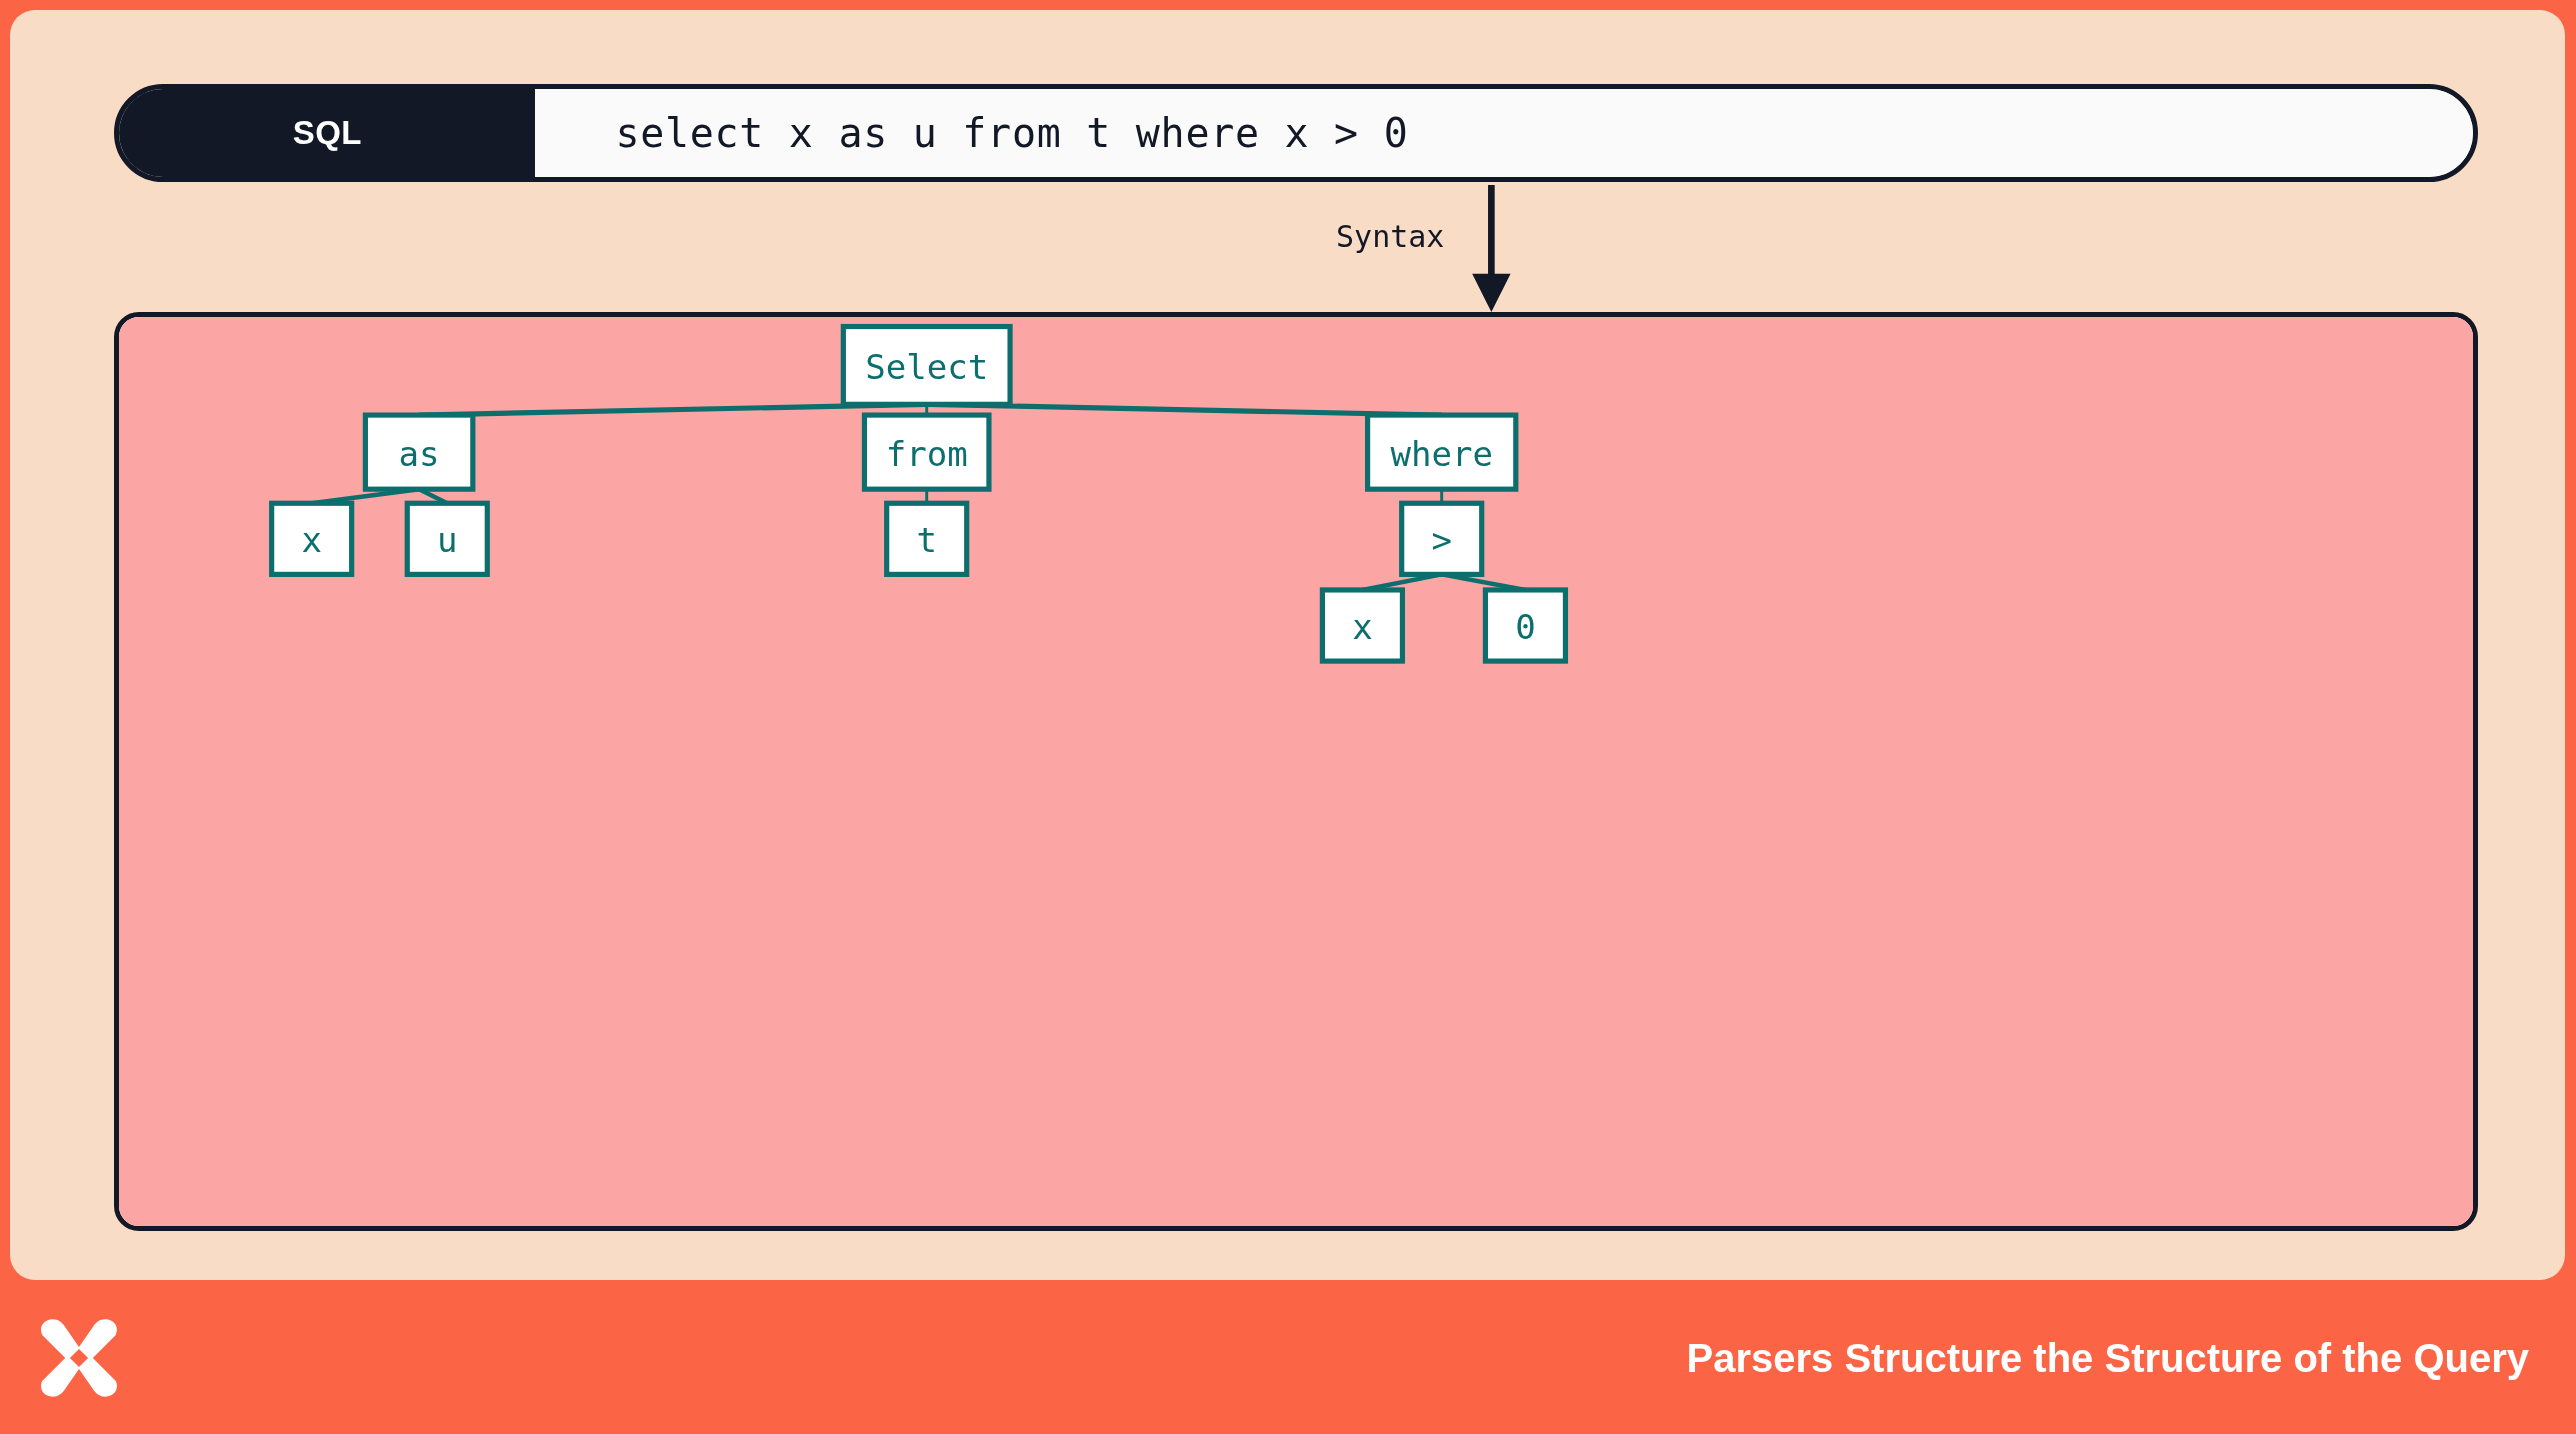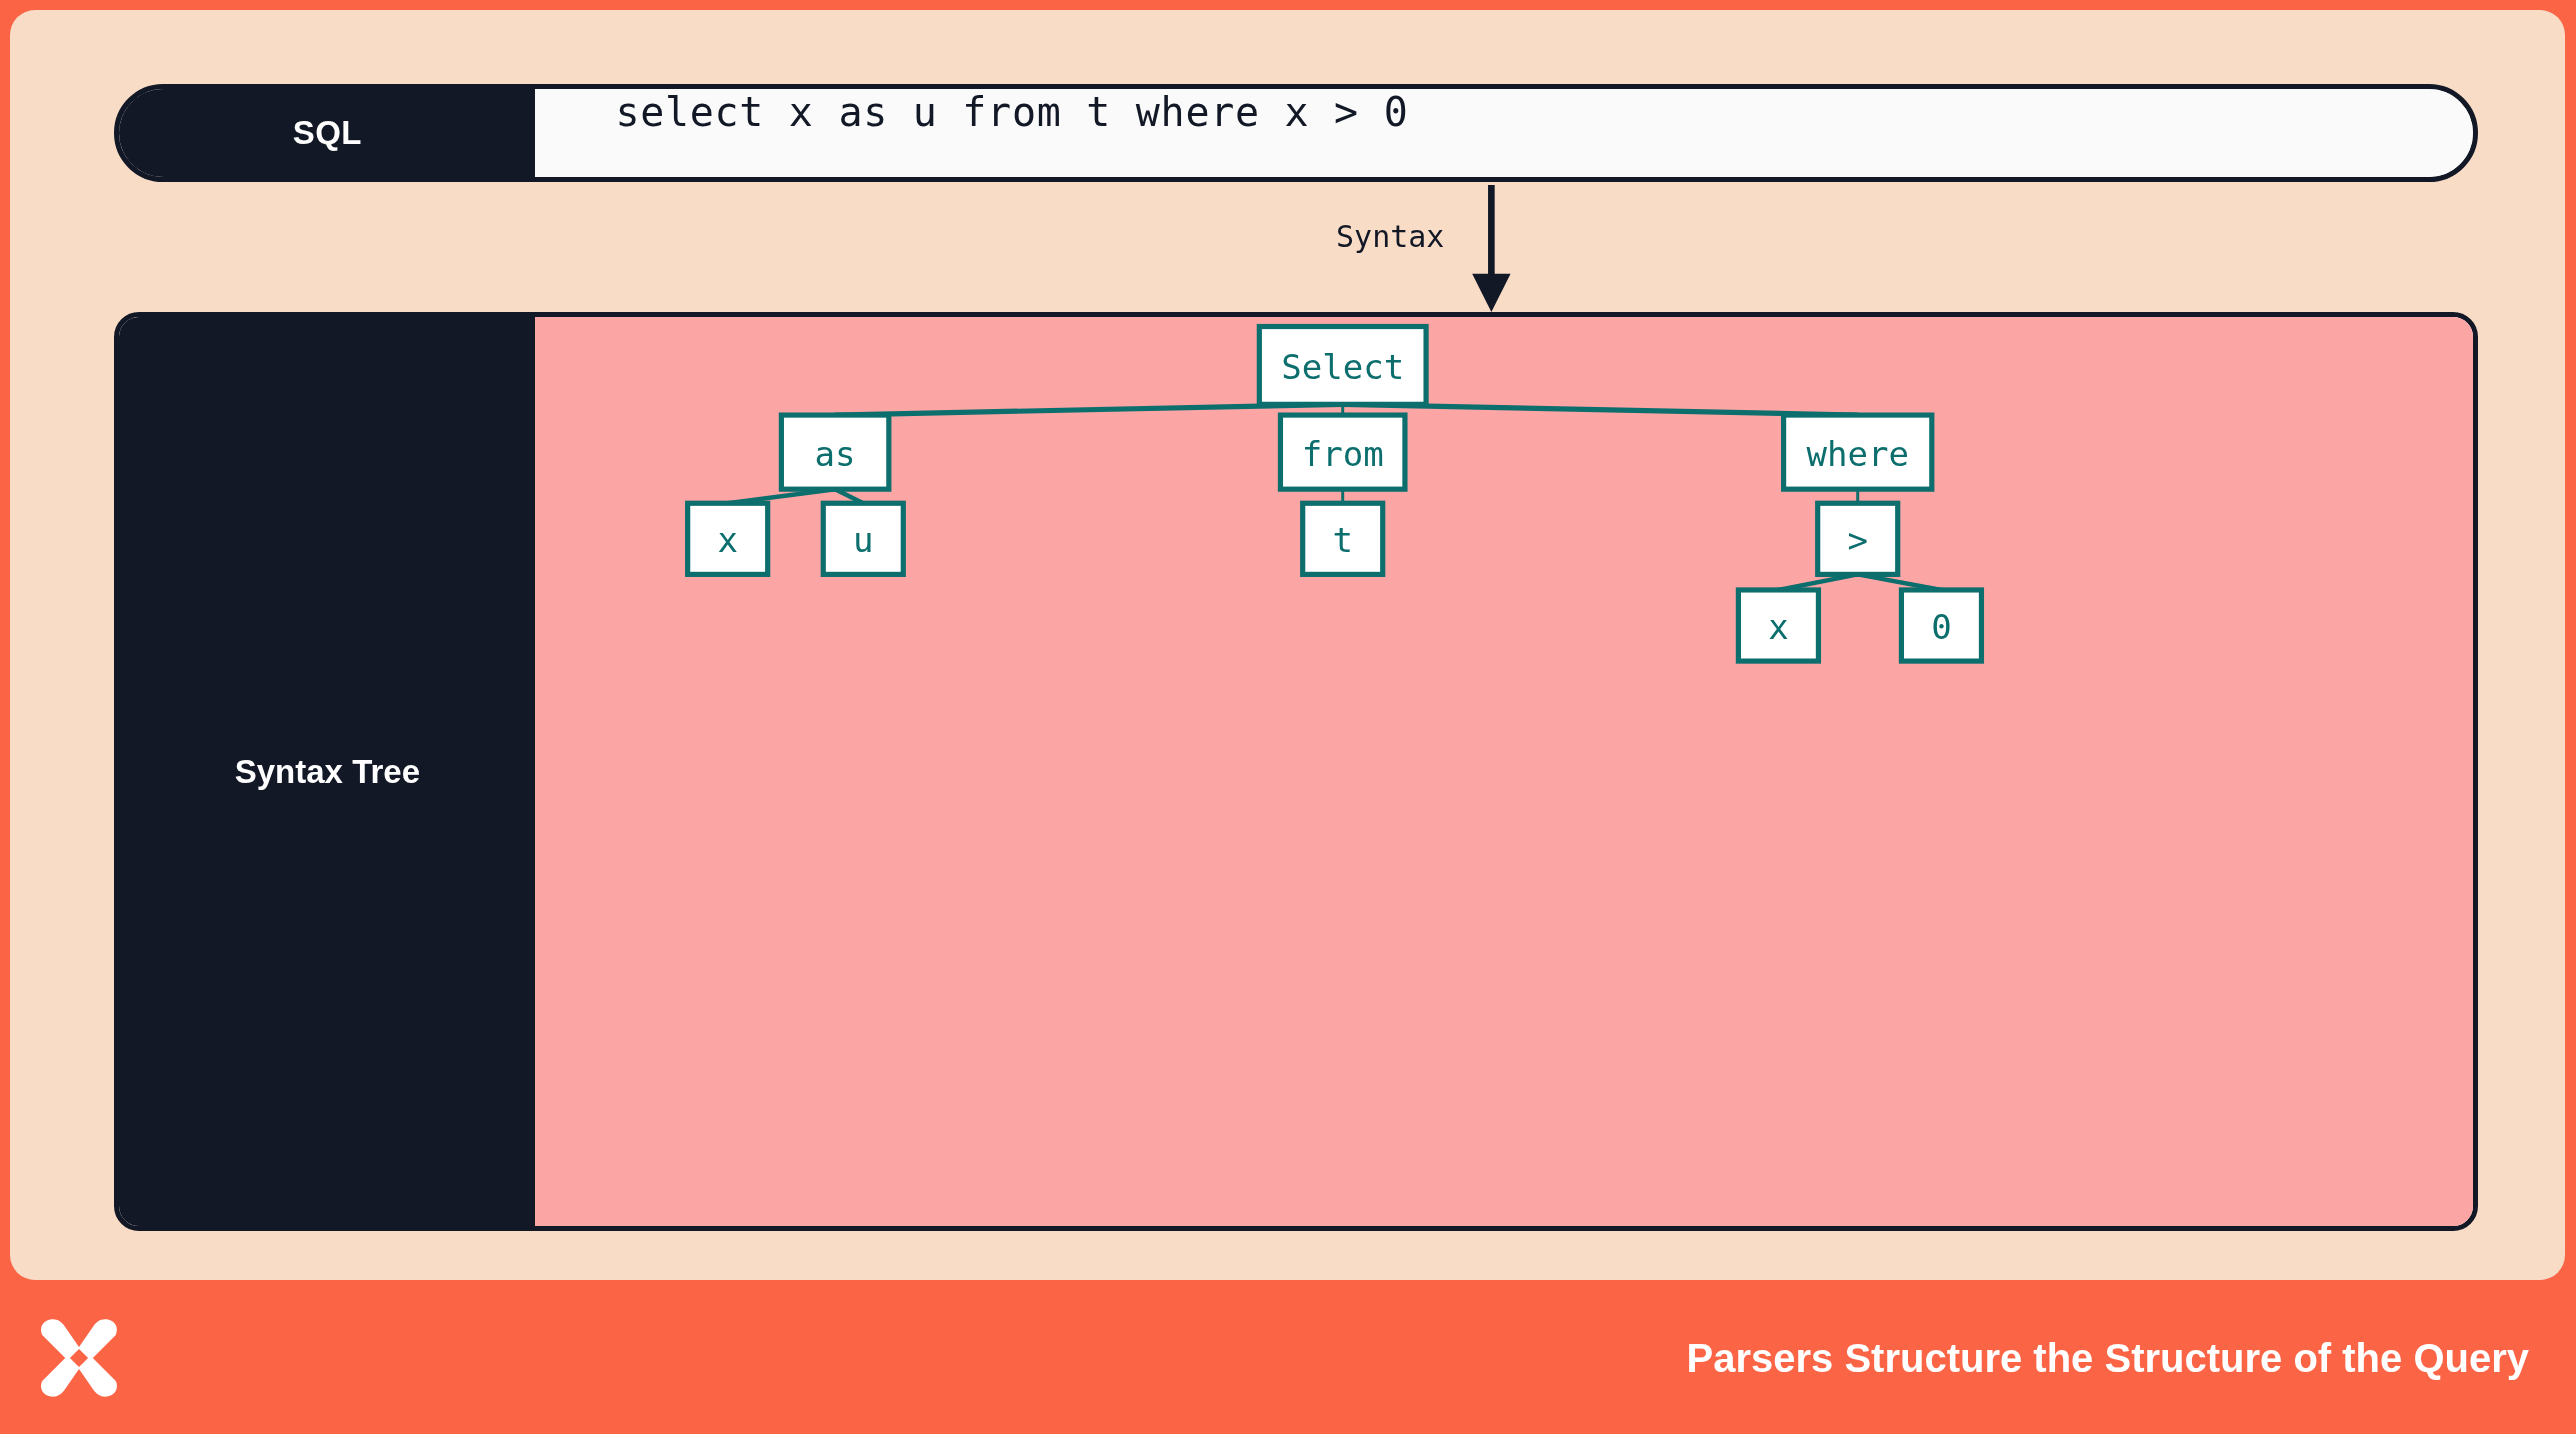--- a/index.html
+++ b/index.html
@@ -55,21 +55,21 @@
     color: #ffffff;
     font-size: 33px;
     font-weight: 700;
     letter-spacing: 0.4px;
     font-family: "Liberation Sans", sans-serif;
   }
   #sql-value-box {
     flex: 1 1 auto;
     background: #fafafa;
     display: flex;
-    align-items: flex-start;
+    align-items: center;
     padding-left: 80px;
   }
   #sql-value {
     color: #121826;
     font-size: 40px;
     font-family: "DejaVu Sans Mono", monospace;
     letter-spacing: 0.7px;
     white-space: pre;
   }
 
@@ -185,23 +185,20 @@
 
     <div id="arrow-wrap">
       <span id="parser-label">Syntax</span>
       <svg id="arrow-svg" width="311" height="130" viewBox="0 0 420 176">
         <line x1="310" y1="0" x2="310" y2="126" stroke="#121826" stroke-width="9"></line>
         <polygon points="284,120 336,120 310,172" fill="#121826"></polygon>
       </svg>
     </div>
 
     <div id="tree-panel">
-      <div id="tree-label-box">
-        <span id="tree-label">Syntax Tree</span>
-      </div>
       <div id="tree-canvas-box">
         <svg id="tree-svg" width="1937" height="909" viewBox="0 0 2614 1226">
           <g id="edge-layer">
               <line x1="1090" y1="117.5" x2="405" y2="132" class="edge-line" stroke="#0d6e6e" stroke-width="7"></line>
               <line x1="1090" y1="117.5" x2="1090" y2="132" class="edge-line" stroke="#0d6e6e" stroke-width="4"></line>
               <line x1="1090" y1="117.5" x2="1785" y2="132" class="edge-line" stroke="#0d6e6e" stroke-width="7"></line>
               <line x1="405" y1="232" x2="260" y2="251" class="edge-line" stroke="#0d6e6e" stroke-width="6"></line>
               <line x1="405" y1="232" x2="443" y2="251" class="edge-line" stroke="#0d6e6e" stroke-width="6"></line>
               <line x1="1090" y1="232" x2="1090" y2="251" class="edge-line" stroke="#0d6e6e" stroke-width="4"></line>
               <line x1="1785" y1="232" x2="1785" y2="251" class="edge-line" stroke="#0d6e6e" stroke-width="4"></line>

